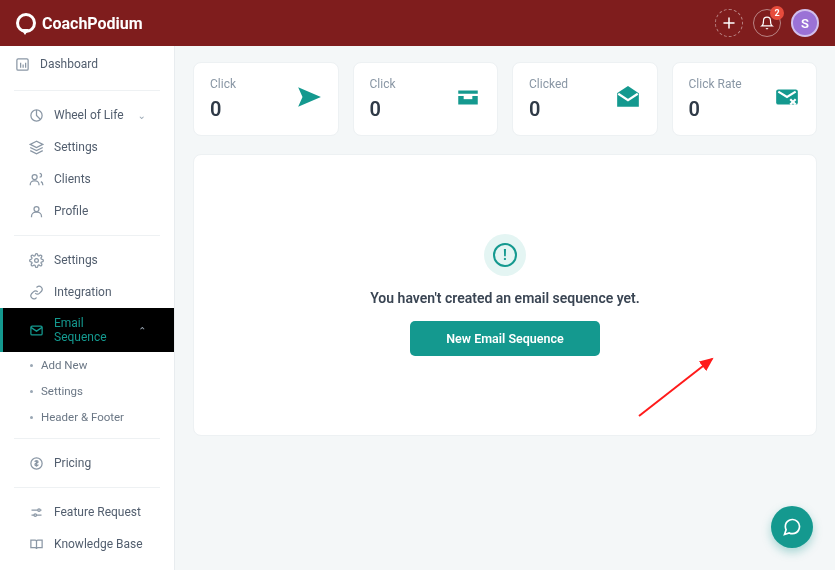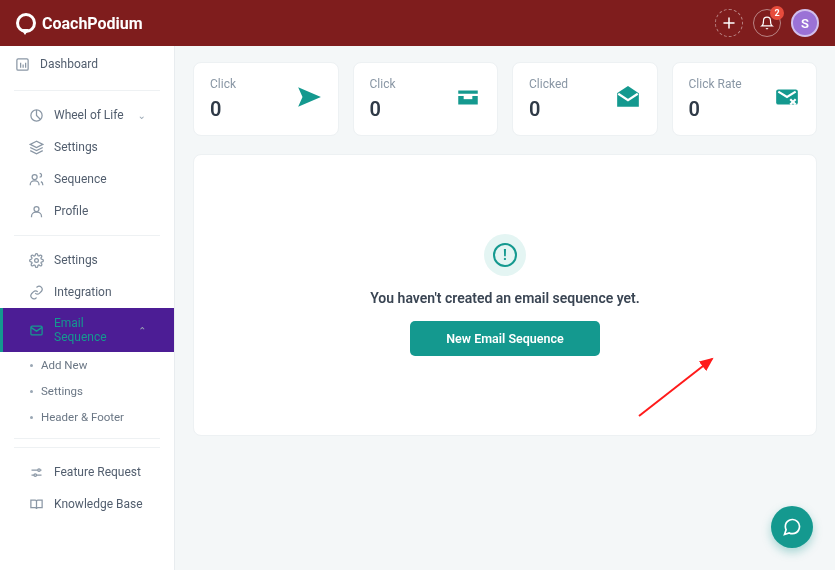--- a/index.html
+++ b/index.html
@@ -12,21 +12,21 @@
 .circle-btn{width:28px;height:28px;border-radius:50%;border:1px solid rgba(255,255,255,.45);display:flex;align-items:center;justify-content:center;color:#fff;cursor:pointer;font-size:14px;position:relative}
 .circle-btn.dashed{border-style:dashed}
 .badge{position:absolute;top:-4px;right:-4px;width:14px;height:14px;border-radius:50%;background:#e74c3c;color:#fff;font-size:9px;font-weight:700;display:flex;align-items:center;justify-content:center}
 .avatar{width:28px;height:28px;border-radius:50%;background:#9b72d6;color:#fff;display:flex;align-items:center;justify-content:center;font-size:13px;font-weight:600;cursor:pointer;border:2px solid rgba(255,255,255,.55)}
 .layout{display:flex;height:524px}
 .sidebar{width:175px;background:#fff;border-right:1px solid #e8ecef;overflow-y:auto;font-size:12px;padding-bottom:10px}
 .sidebar::-webkit-scrollbar{width:0}
 .nav-item{display:flex;align-items:center;gap:10px;padding:8px 28px;color:#525e6e;cursor:pointer;position:relative}
 .nav-item.lead{padding:10px 14px}
 .nav-item .ni-icon{width:16px;height:16px;display:flex;align-items:center;justify-content:center;color:#8a97a5;flex-shrink:0}
-.nav-item.active{color:#14998f;background:#4c1d95}
+.nav-item.active{color:#14998f;background:#000000}
 .nav-item.active:before{content:"";position:absolute;left:0;top:0;bottom:0;width:3px;background:#14998f}
 .nav-item .chev{margin-left:auto;font-size:10px;color:#9aa7b4}
 .sub-items{padding-left:20px}
 .sub-item{display:flex;align-items:center;gap:8px;padding:6px 10px;font-size:11.5px;color:#6b7785;cursor:pointer}
 .sub-item:before{content:"";width:3px;height:3px;border-radius:50%;background:#9aa7b4}
 .sub-item.sel{color:#14998f}
 .sub-item.sel:before{background:#14998f}
 .sep{height:1px;background:#eef1f3;margin:8px 14px}
 .main{flex:1;padding:16px 18px;overflow-y:auto}
 .stats{display:flex;gap:14px;margin-bottom:18px}
@@ -99,21 +99,21 @@
         </span>
       <span>Settings</span>
     </div>
     <div class="nav-item">
       <span class="ni-icon">
           <svg width="15" height="15" viewBox="0 0 24 24" fill="none" stroke="currentColor" stroke-width="2">
             <circle cx="9" cy="8" r="4"></circle>
             <path d="M2 21v-1a6 6 0 0 1 6-6h2a6 6 0 0 1 6 6v1M17 8a3 3 0 1 0 0-6M22 21v-1a5 5 0 0 0-3-4.6"></path>
           </svg>
         </span>
-      <span>Sequence</span>
+      <span>Clients</span>
     </div>
     <div class="nav-item">
       <span class="ni-icon">
           <svg width="15" height="15" viewBox="0 0 24 24" fill="none" stroke="currentColor" stroke-width="2">
             <circle cx="12" cy="8" r="4"></circle>
             <path d="M4 21v-1a7 7 0 0 1 7-7h2a7 7 0 0 1 7 7v1"></path>
           </svg>
         </span>
       <span>Profile</span>
     </div>
@@ -150,20 +150,29 @@
           <span>Add New</span>
         </div>
       <div class="sub-item">
           <span>Settings</span>
         </div>
       <div class="sub-item">
           <span>Header &amp; Footer</span>
         </div>
     </div>
     <div class="sep"></div>
+    <div class="nav-item">
+      <span class="ni-icon">
+          <svg width="15" height="15" viewBox="0 0 24 24" fill="none" stroke="currentColor" stroke-width="2">
+            <circle cx="12" cy="12" r="9"></circle>
+            <path d="M12 7v10M9.5 9.5c0-1 1-2 2.5-2s2.5 1 2.5 2-1 1.5-2.5 2-2.5 1-2.5 2 1 2 2.5 2 2.5-1 2.5-2"></path>
+          </svg>
+        </span>
+      <span>Pricing</span>
+    </div>
     <div class="sep"></div>
     <div class="nav-item">
       <span class="ni-icon">
           <svg width="15" height="15" viewBox="0 0 24 24" fill="none" stroke="currentColor" stroke-width="2">
             <path d="M4 8h10M18 8h2M4 16h4M12 16h8"></path>
             <circle cx="16" cy="8" r="2"></circle>
             <circle cx="10" cy="16" r="2"></circle>
           </svg>
         </span>
       <span>Feature Request</span>

